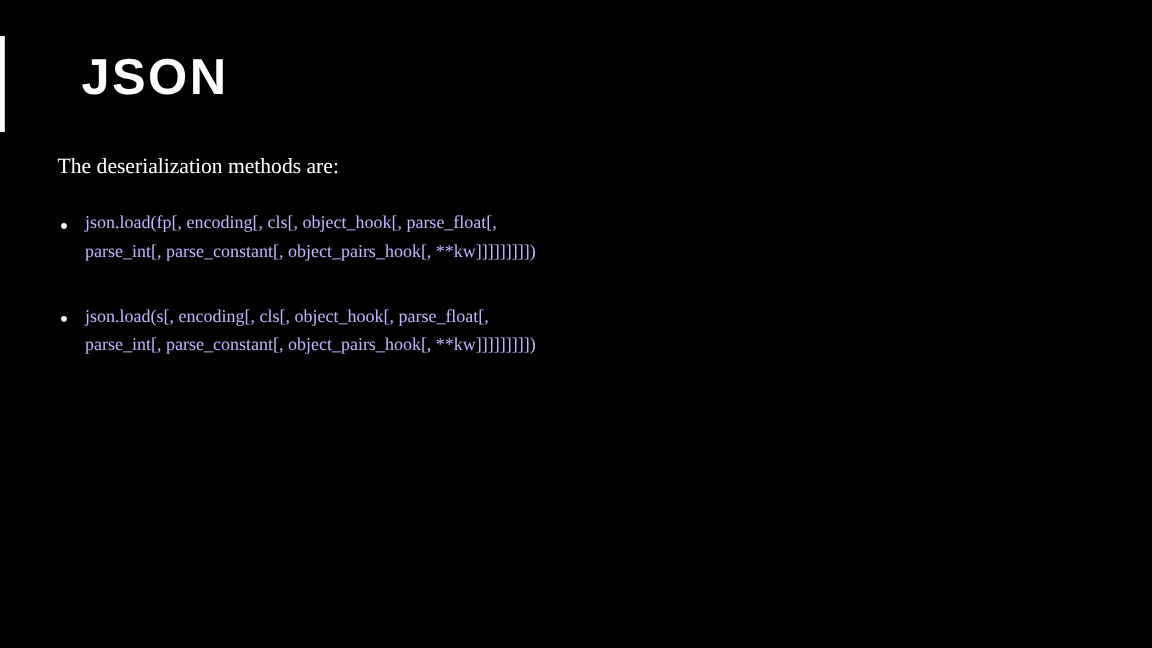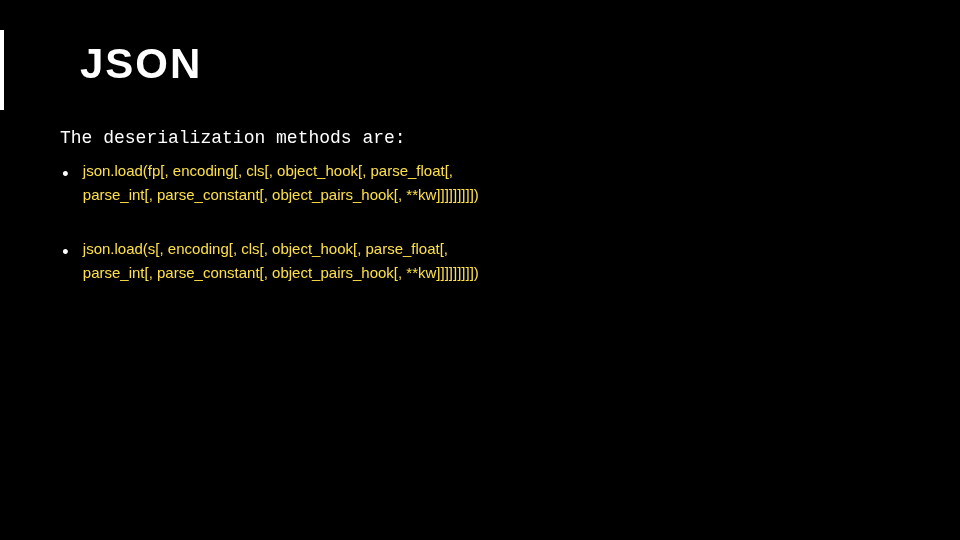--- a/index.html
+++ b/index.html
@@ -14,21 +14,21 @@
       height: 540px;
       overflow: hidden;
       font-family: 'Courier New', Courier, monospace;
       color: #ffffff;
     }
 
     .slide {
       width: 848px;
       height: 540px;
       background-color: #000000;
-      padding: 40px 60px;
+      padding: 40px 48px;
       position: relative;
     }
 
     .left-accent {
       position: absolute;
       left: 0;
       top: 30px;
       width: 4px;
       height: 80px;
       background-color: #ffffff;
@@ -39,22 +39,22 @@
       font-weight: bold;
       font-family: Arial, sans-serif;
       letter-spacing: 2px;
       margin-bottom: 40px;
       margin-left: 20px;
       color: #ffffff;
     }
 
     .subtitle {
       font-size: 18px;
-      font-family: Liberation Mono, monospace;
-      margin-bottom: 11px;
+      font-family: Liberation Serif, serif;
+      margin-bottom: 25px;
       color: #ffffff;
       font-weight: normal;
     }
 
     .bullet-list {
       list-style: none;
       padding: 0;
     }
 
     .bullet-item {
@@ -67,23 +67,23 @@
 
     .bullet-dot {
       color: #ffffff;
       font-size: 18px;
       margin-right: 12px;
       margin-top: 2px;
       flex-shrink: 0;
     }
 
     .code-block {
-      font-family: Liberation Sans, sans-serif;
+      font-family: Liberation Serif, serif;
       font-size: 15px;
-      color: #fde047;
+      color: #c4b5fd;
       white-space: pre;
       line-height: 1.6;
     }
   </style>
 </head>
 <body>
 
 <div class="slide">
   <div class="left-accent"></div>
 

